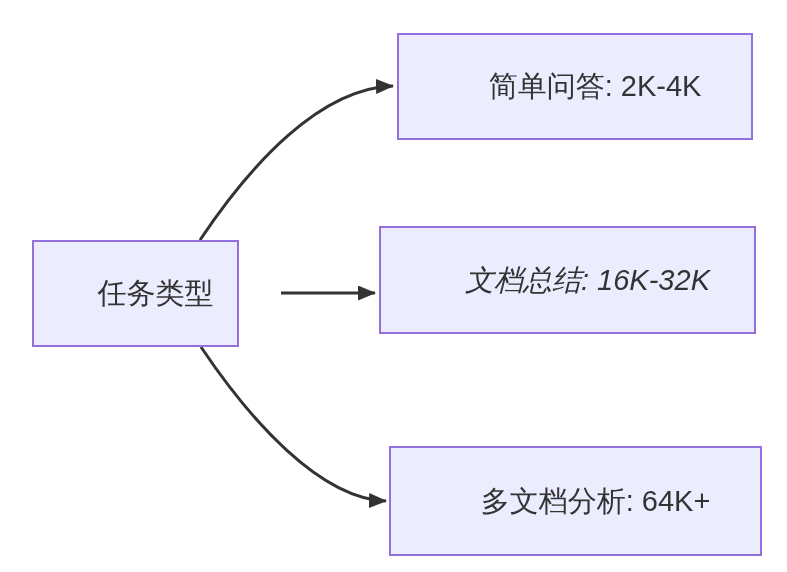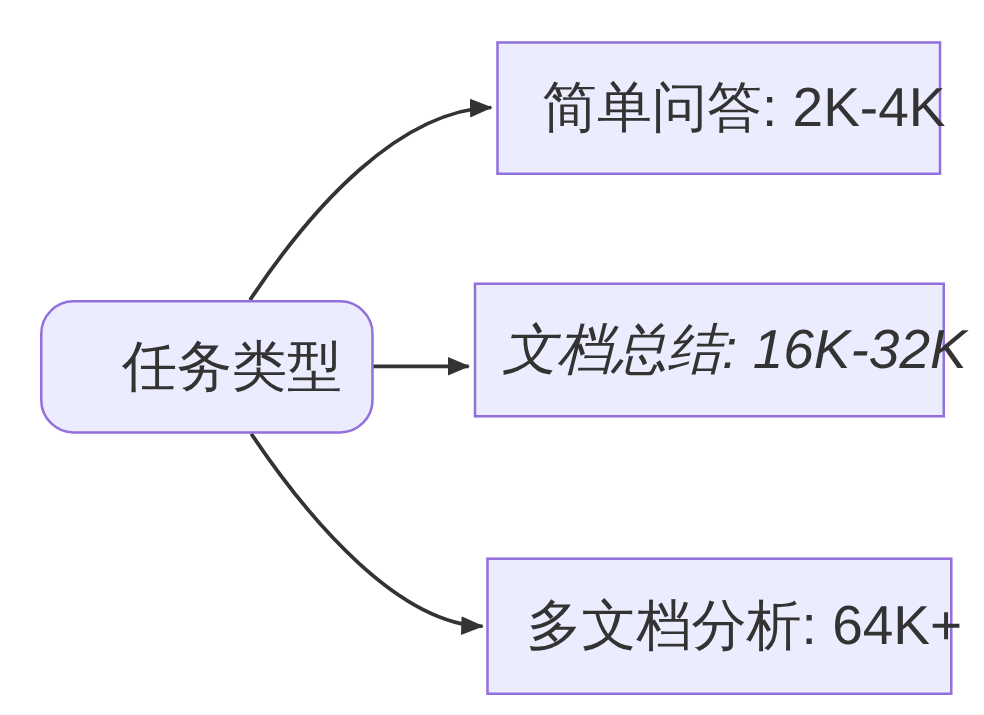--- a/index.html
+++ b/index.html
@@ -30,27 +30,27 @@
     stroke-width:3;
   }
   .node{
     position:absolute;
     display:flex;
     align-items:center;
     justify-content:center;
     background:var(--node-fill);
     border:2.5px solid var(--node-border);
     color:var(--text-color);
-    font-size:44px;
+    font-size:29px;
     line-height:1;
     white-space:nowrap;
     text-align:center;
     padding-left:40px;
   }
-  .node-root   {left:32px;  top:240px; width:267px; height:107px;border-radius:27px;}
+  .node-root   {left:32px;  top:240px; width:207px; height:107px;}
   .node-qa     {left:397px; top:33px;  width:356px; height:107px;}
   .node-summary{left:379px; top:226px; width:377px; height:108px;font-style:italic;}
   .node-multi  {left:389px; top:446px; width:373px; height:110px;text-align:center;}
 </style>
 </head>
 <body>
 
 <div class="stage">
 
   <svg class="edges" viewBox="0 0 787 572" xmlns="http://www.w3.org/2000/svg">

